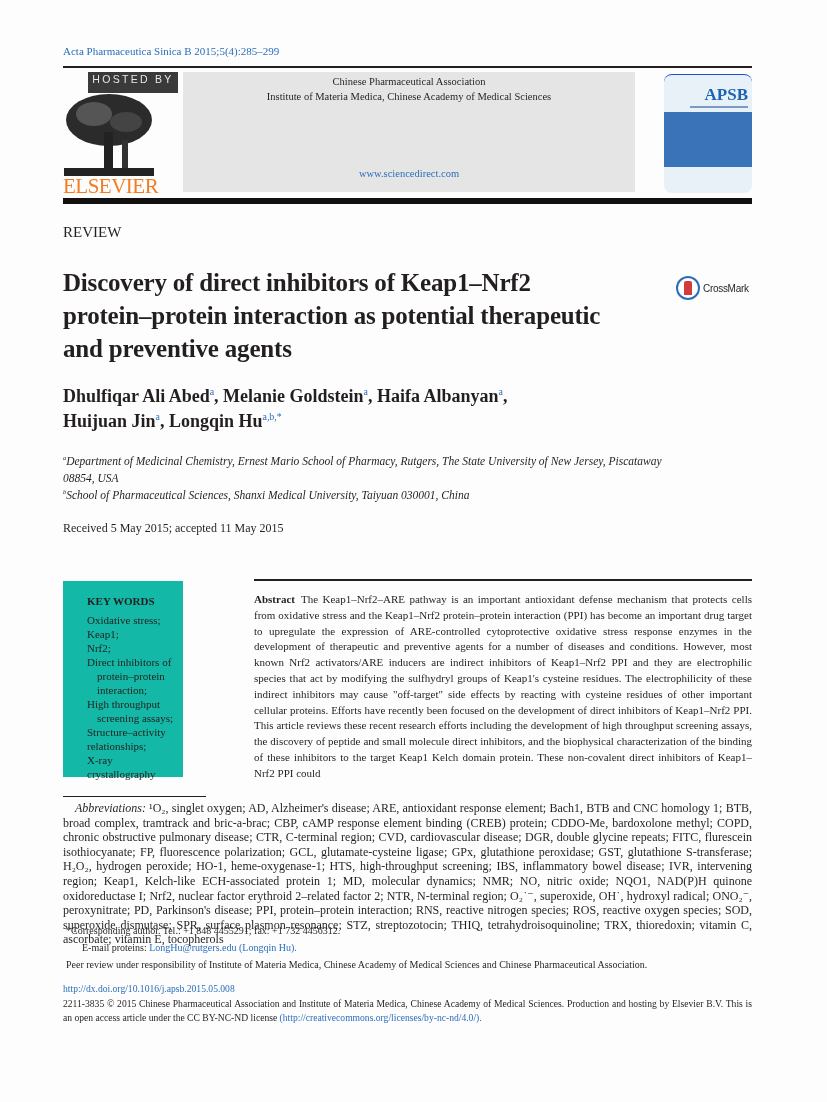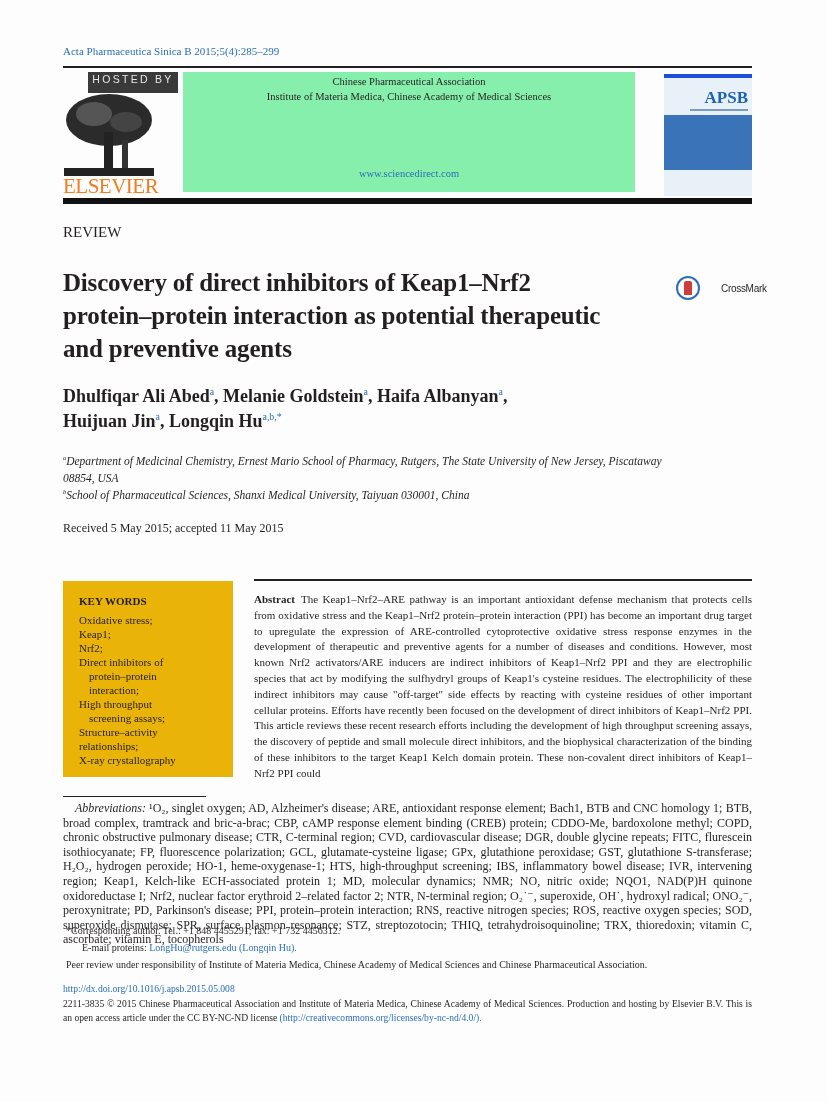--- a/index.html
+++ b/index.html
@@ -5,40 +5,40 @@
   html,body{margin:0;padding:0;background:#fdfdfd;}
   body{width:827px;height:1102px;position:relative;font-family:"Liberation Serif","DejaVu Serif",serif;color:#231f20;overflow:hidden;}
   .abs{position:absolute;}
   a,.link{color:#2a6ebb;text-decoration:none;}
   .citation{left:63px;top:45px;font-size:11px;color:#2a6ebb;text-align:center;}
   .rule-top{left:63px;top:66px;width:689px;height:2px;background:#231f20;}
   .rule-bottom{left:63px;top:198px;width:689px;height:6px;background:#111;}
   .hosted{left:64px;top:72px;width:90px;height:21px;background:#3a3a3a;color:#e8e8e8;font-family:"Liberation Sans","DejaVu Sans",sans-serif;font-size:10.5px;letter-spacing:2.3px;line-height:15px;text-align:center;margin-left:24px;}
   .tree{left:64px;top:92px;width:90px;height:84px;}
   .elsevier{left:63px;top:176px;font-size:21px;color:#f47b20;letter-spacing:-0.5px;line-height:20px;}
-  .masthead{left:183px;top:72px;width:452px;height:120px;background:#86efac;text-align:center;}
+  .masthead{left:183px;top:72px;width:452px;height:120px;background:#e5e5e5;text-align:center;}
   .mh-assoc{position:absolute;left:0;right:0;top:2px;font-size:10.5px;line-height:15px;}
   .mh-journal{position:absolute;left:0;right:0;top:48px;font-size:19px;}
   .mh-links{position:absolute;left:0;right:0;top:97px;font-size:10.5px;line-height:10px;color:#2a6ebb;}
-  .cover{left:664px;top:74px;width:88px;height:118px;background:#e9f1f8;border-top:4px solid #1d4ed8;overflow:hidden;}
+  .cover{left:664px;top:74px;width:88px;height:118px;background:#e9f1f8;border-top:1px solid #1d4ed8;overflow:hidden;border-radius:8px;}
   .cover .apsb{position:absolute;right:4px;top:10px;font-size:17px;font-weight:bold;color:#1d63b3;}
   .cover .sub{position:absolute;right:4px;top:31px;width:58px;height:2px;background:#7a9cc4;}
   .cover .band{position:absolute;left:0;right:0;top:37px;height:55px;background:#3a73b8;}
   .section-label{left:63px;top:224px;font-size:15px;}
   .title{left:63px;top:266px;width:560px;font-size:25px;font-weight:bold;line-height:33px;letter-spacing:-0.2px;}
   .crossmark{left:676px;top:276px;display:flex;align-items:center;}
   .cm-circle{width:24px;height:24px;border-radius:50%;border:2px solid #2a6ebb;background:#fff;position:relative;box-sizing:border-box;}
   .cm-circle::after{content:"";position:absolute;left:6px;top:3px;width:8px;height:14px;background:#d13c3c;border-radius:2px 2px 0 0;}
-  .cm-text{font-size:10px;margin-left:21px;font-family:"Liberation Sans","DejaVu Sans",sans-serif;letter-spacing:-0.3px;}
+  .cm-text{font-size:10px;margin-left:3px;font-family:"Liberation Sans","DejaVu Sans",sans-serif;letter-spacing:-0.3px;}
   .authors{left:63px;top:384px;width:560px;font-size:18px;font-weight:bold;line-height:25px;}
   sup{font-size:0.55em;color:#2a6ebb;font-weight:normal;vertical-align:super;line-height:0;}
   .affil{left:63px;top:453px;width:620px;font-size:11.5px;font-style:italic;line-height:17px;}
   .affil sup{color:#231f20;font-style:italic;}
   .received{left:63px;top:521px;font-size:12px;}
-  .kw-box{left:63px;top:581px;width:170px;height:196px;background:#eab308;box-sizing:border-box;padding:14px 0 0 16px;}
+  .kw-box{left:63px;top:581px;width:120px;height:196px;background:#14b8a6;box-sizing:border-box;padding:14px 0 0 24px;}
   .kw-head{font-size:11px;font-weight:bold;margin-bottom:6px;}
   .kw-item{font-size:11px;line-height:14px;}
   .kw-item.cont{padding-left:10px;}
   .abs-rule{left:254px;top:579px;width:498px;height:2px;background:#231f20;}
   .abstract{left:254px;top:592px;width:498px;font-size:11px;line-height:15.8px;text-align:justify;}
   .abstract b{margin-right:6px;}
   .fn-rule{left:63px;top:796px;width:143px;height:1px;background:#231f20;}
   .footnotes{left:63px;top:801px;width:689px;font-size:12px;line-height:14.6px;text-align:justify;text-indent:12px;}
   .fn-line{left:66px;font-size:10px;}
   .doi{left:63px;top:983px;font-size:9.6px;color:#2a6ebb;}

